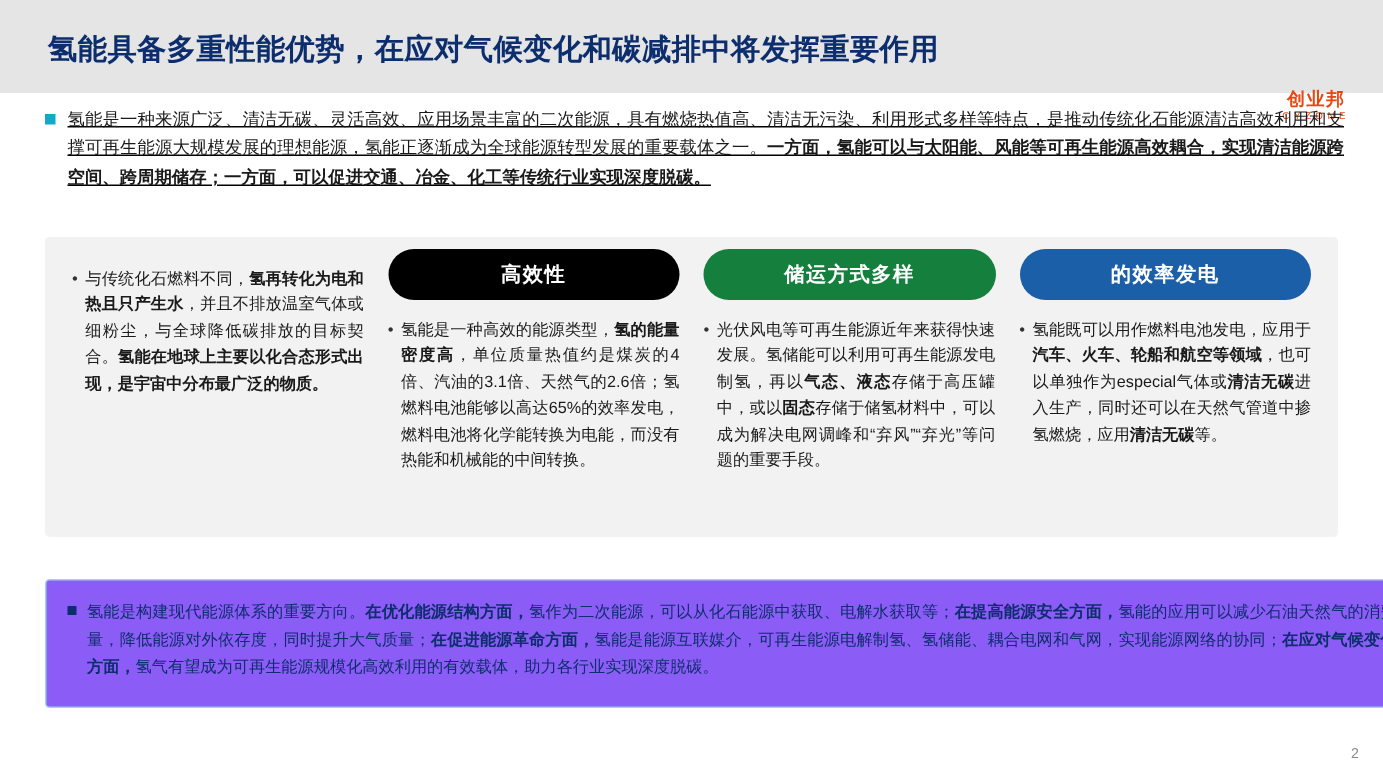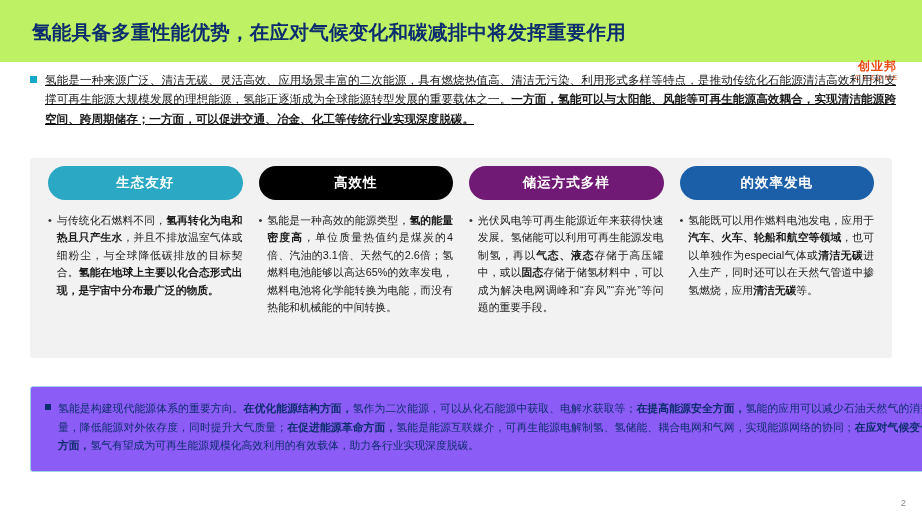--- a/index.html
+++ b/index.html
@@ -19,21 +19,21 @@
     height: 516px;
     background: #ffffff;
     box-sizing: border-box;
   }
   
   .header {
     position: absolute;
     left: 0; top: 0;
     width: 922px;
     height: 62px;
-    background: #bef264;
+    background: #e5e5e5;
   }
   .header-title {
     position: absolute;
     left: 32px;
     top: 19px;
     font-size: 19.5px;
     font-weight: bold;
     color: #0d2e6e;
     letter-spacing: 0.3px;
     white-space: nowrap;
@@ -195,37 +195,36 @@
   <div class="intro">
     <span class="intro-bullet"></span>
     <div class="intro-text">氢能是一种来源广泛、清洁无碳、灵活高效、应用场景丰富的二次能源，具有燃烧热值高、清洁无污染、利用形式多样等特点，是推动传统化石能源清洁高效利用和支撑可再生能源大规模发展的理想能源，氢能正逐渐成为全球能源转型发展的重要载体之一。<b>一方面，氢能可以与太阳能、风能等可再生能源高效耦合，实现清洁能源跨空间、跨周期储存；一方面，可以促进交通、冶金、化工等传统行业实现深度脱碳。</b></div>
   </div>
 
   <div class="panel"></div>
 
   <div class="cards">
 
     <div class="card">
-      <div class="card-head" style="background: rgb(42, 168, 196);">生态友好</div>
       <div class="card-body">
         <span class="card-dot">•</span>
         <div class="card-text">与传统化石燃料不同，<b>氢再转化为电和热且只产生水</b>，并且不排放温室气体或细粉尘，与全球降低碳排放的目标契合。<b>氢能在地球上主要以化合态形式出现，是宇宙中分布最广泛的物质。</b></div>
       </div>
     </div>
 
     <div class="card">
       <div class="card-head" style="background: #000000;">高效性</div>
       <div class="card-body">
         <span class="card-dot">•</span>
         <div class="card-text">氢能是一种高效的能源类型，<b>氢的能量密度高</b>，单位质量热值约是煤炭的4倍、汽油的3.1倍、天然气的2.6倍；氢燃料电池能够以高达65%的效率发电，燃料电池将化学能转换为电能，而没有热能和机械能的中间转换。</div>
       </div>
     </div>
 
     <div class="card">
-      <div class="card-head" style="background: #701a75;">储运方式多样</div>
+      <div class="card-head" style="background: #15803d;">储运方式多样</div>
       <div class="card-body">
         <span class="card-dot">•</span>
         <div class="card-text">光伏风电等可再生能源近年来获得快速发展。氢储能可以利用可再生能源发电制氢，再以<b>气态、液态</b>存储于高压罐中，或以<b>固态</b>存储于储氢材料中，可以成为解决电网调峰和“弃风”“弃光”等问题的重要手段。</div>
       </div>
     </div>
 
     <div class="card">
       <div class="card-head" style="background: rgb(26, 95, 168);">的效率发电</div>
       <div class="card-body">
         <span class="card-dot">•</span>

